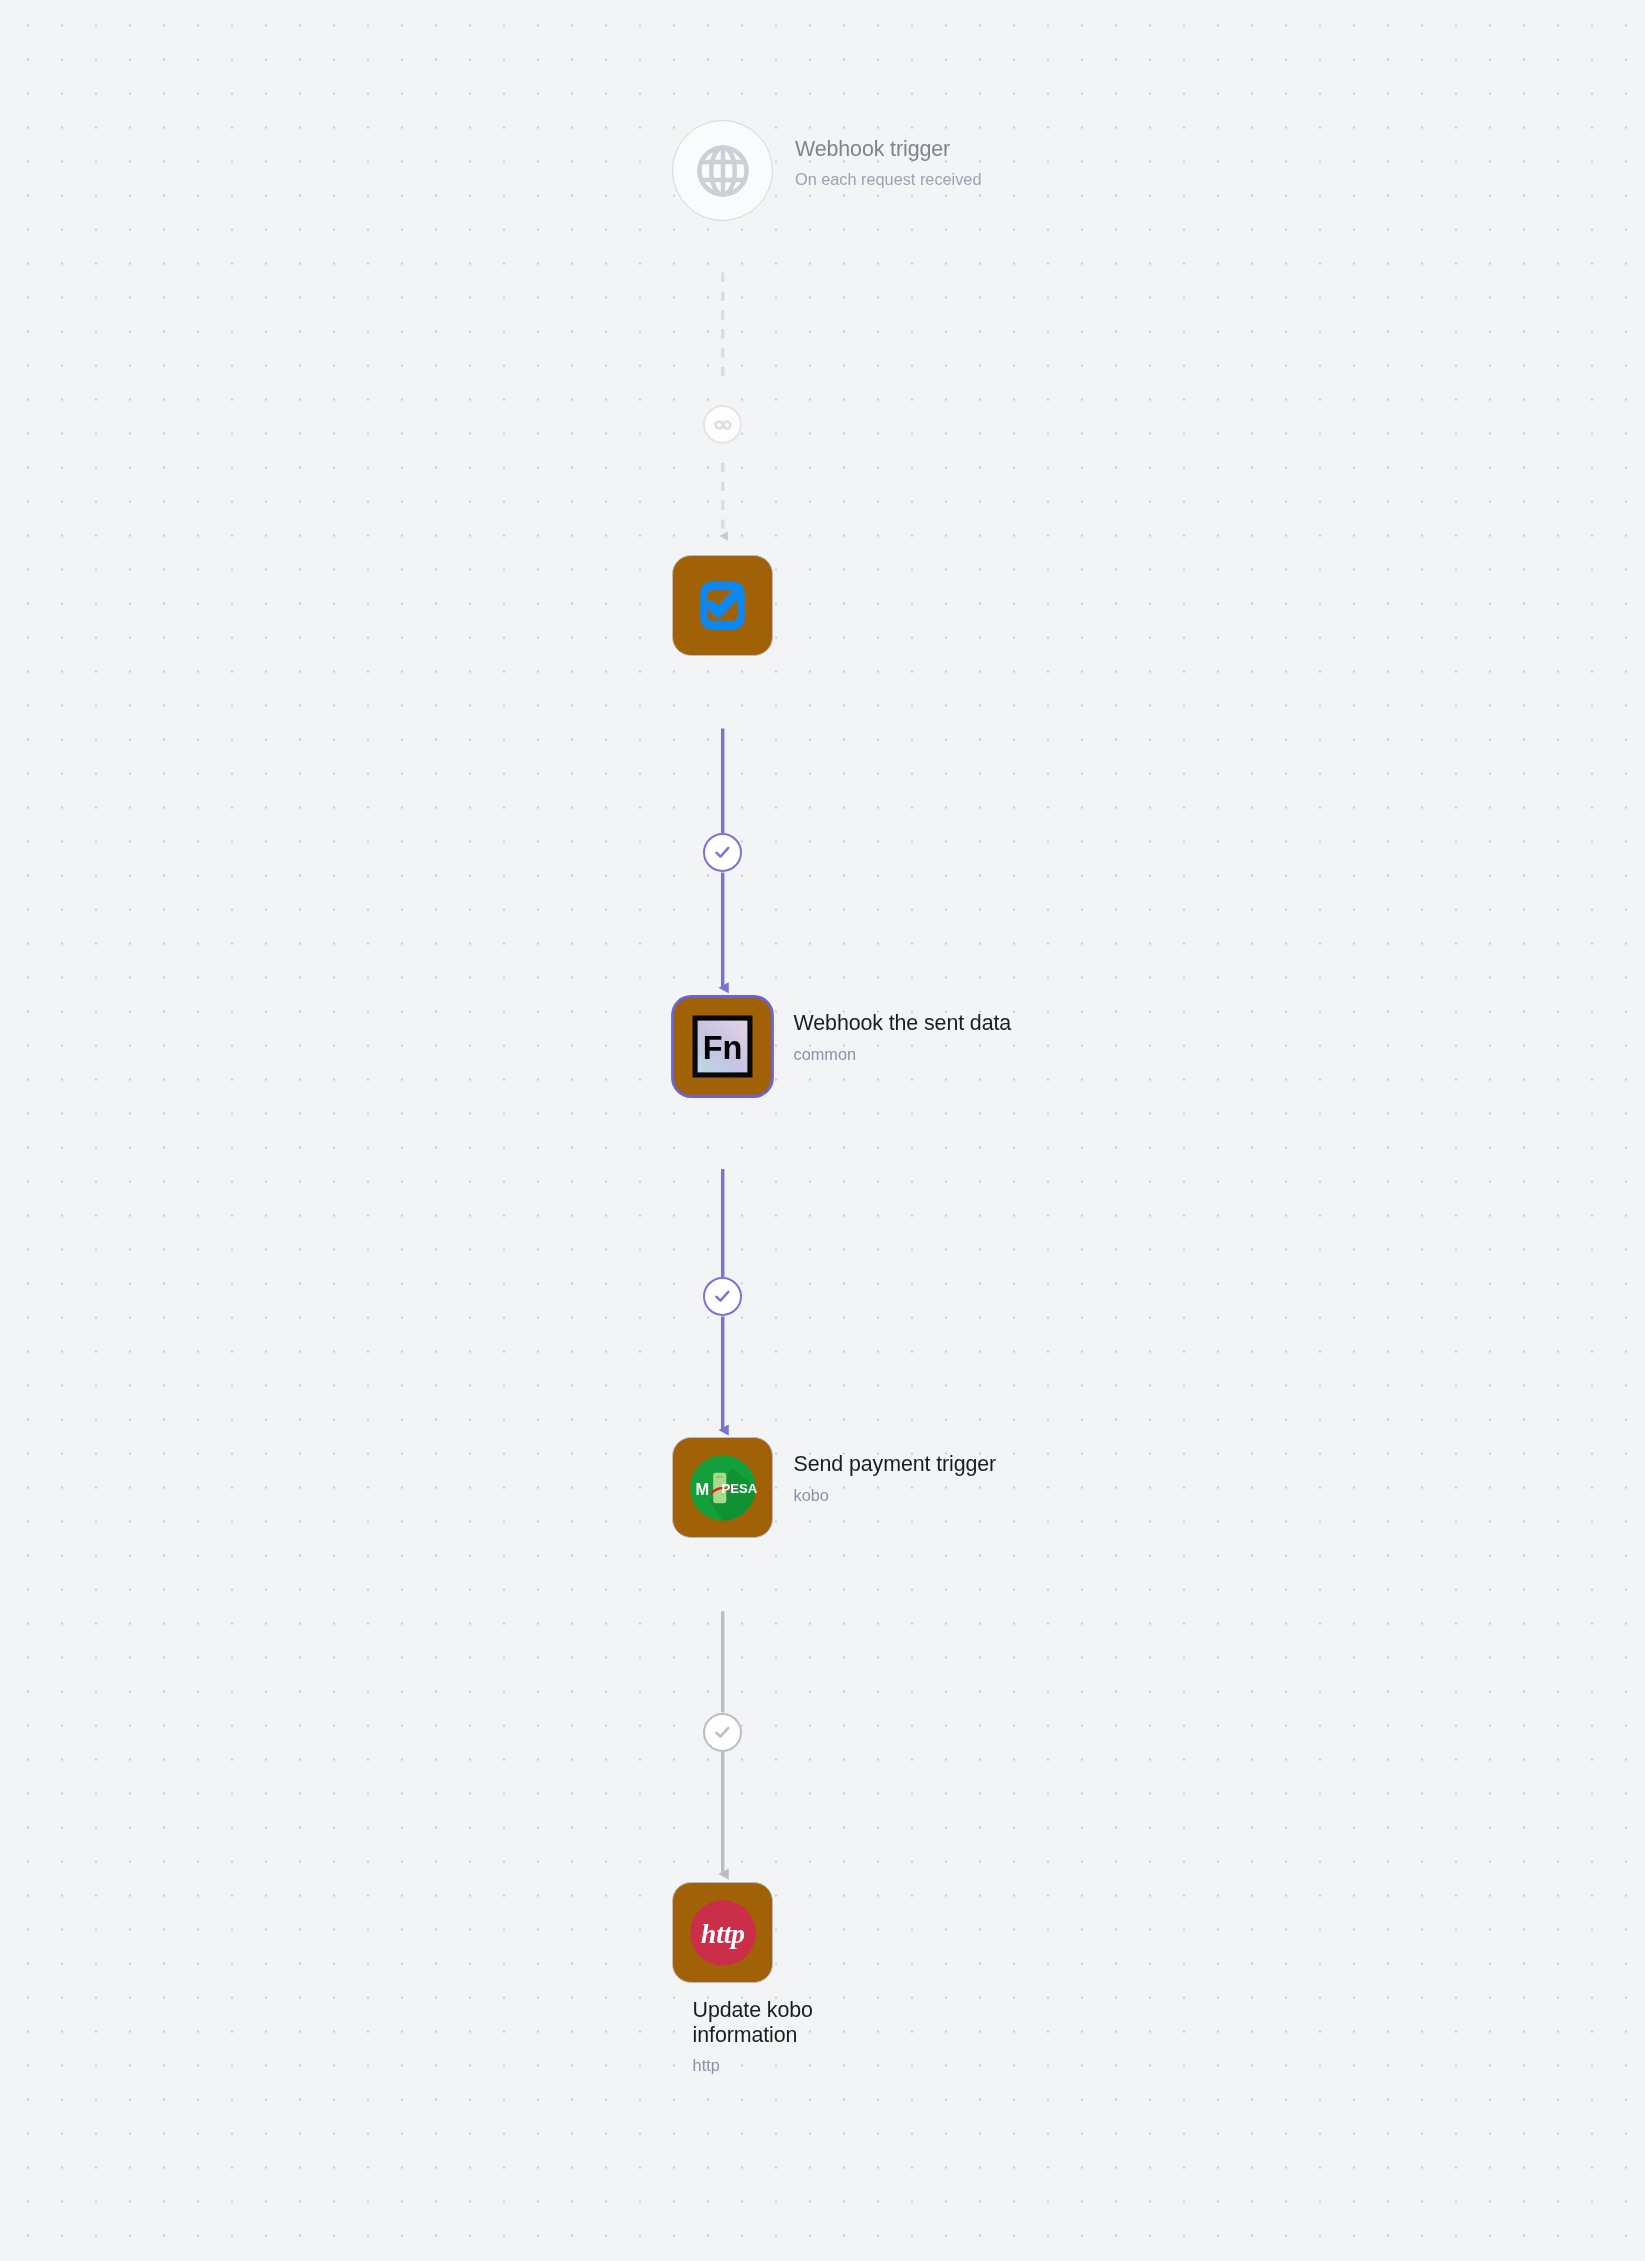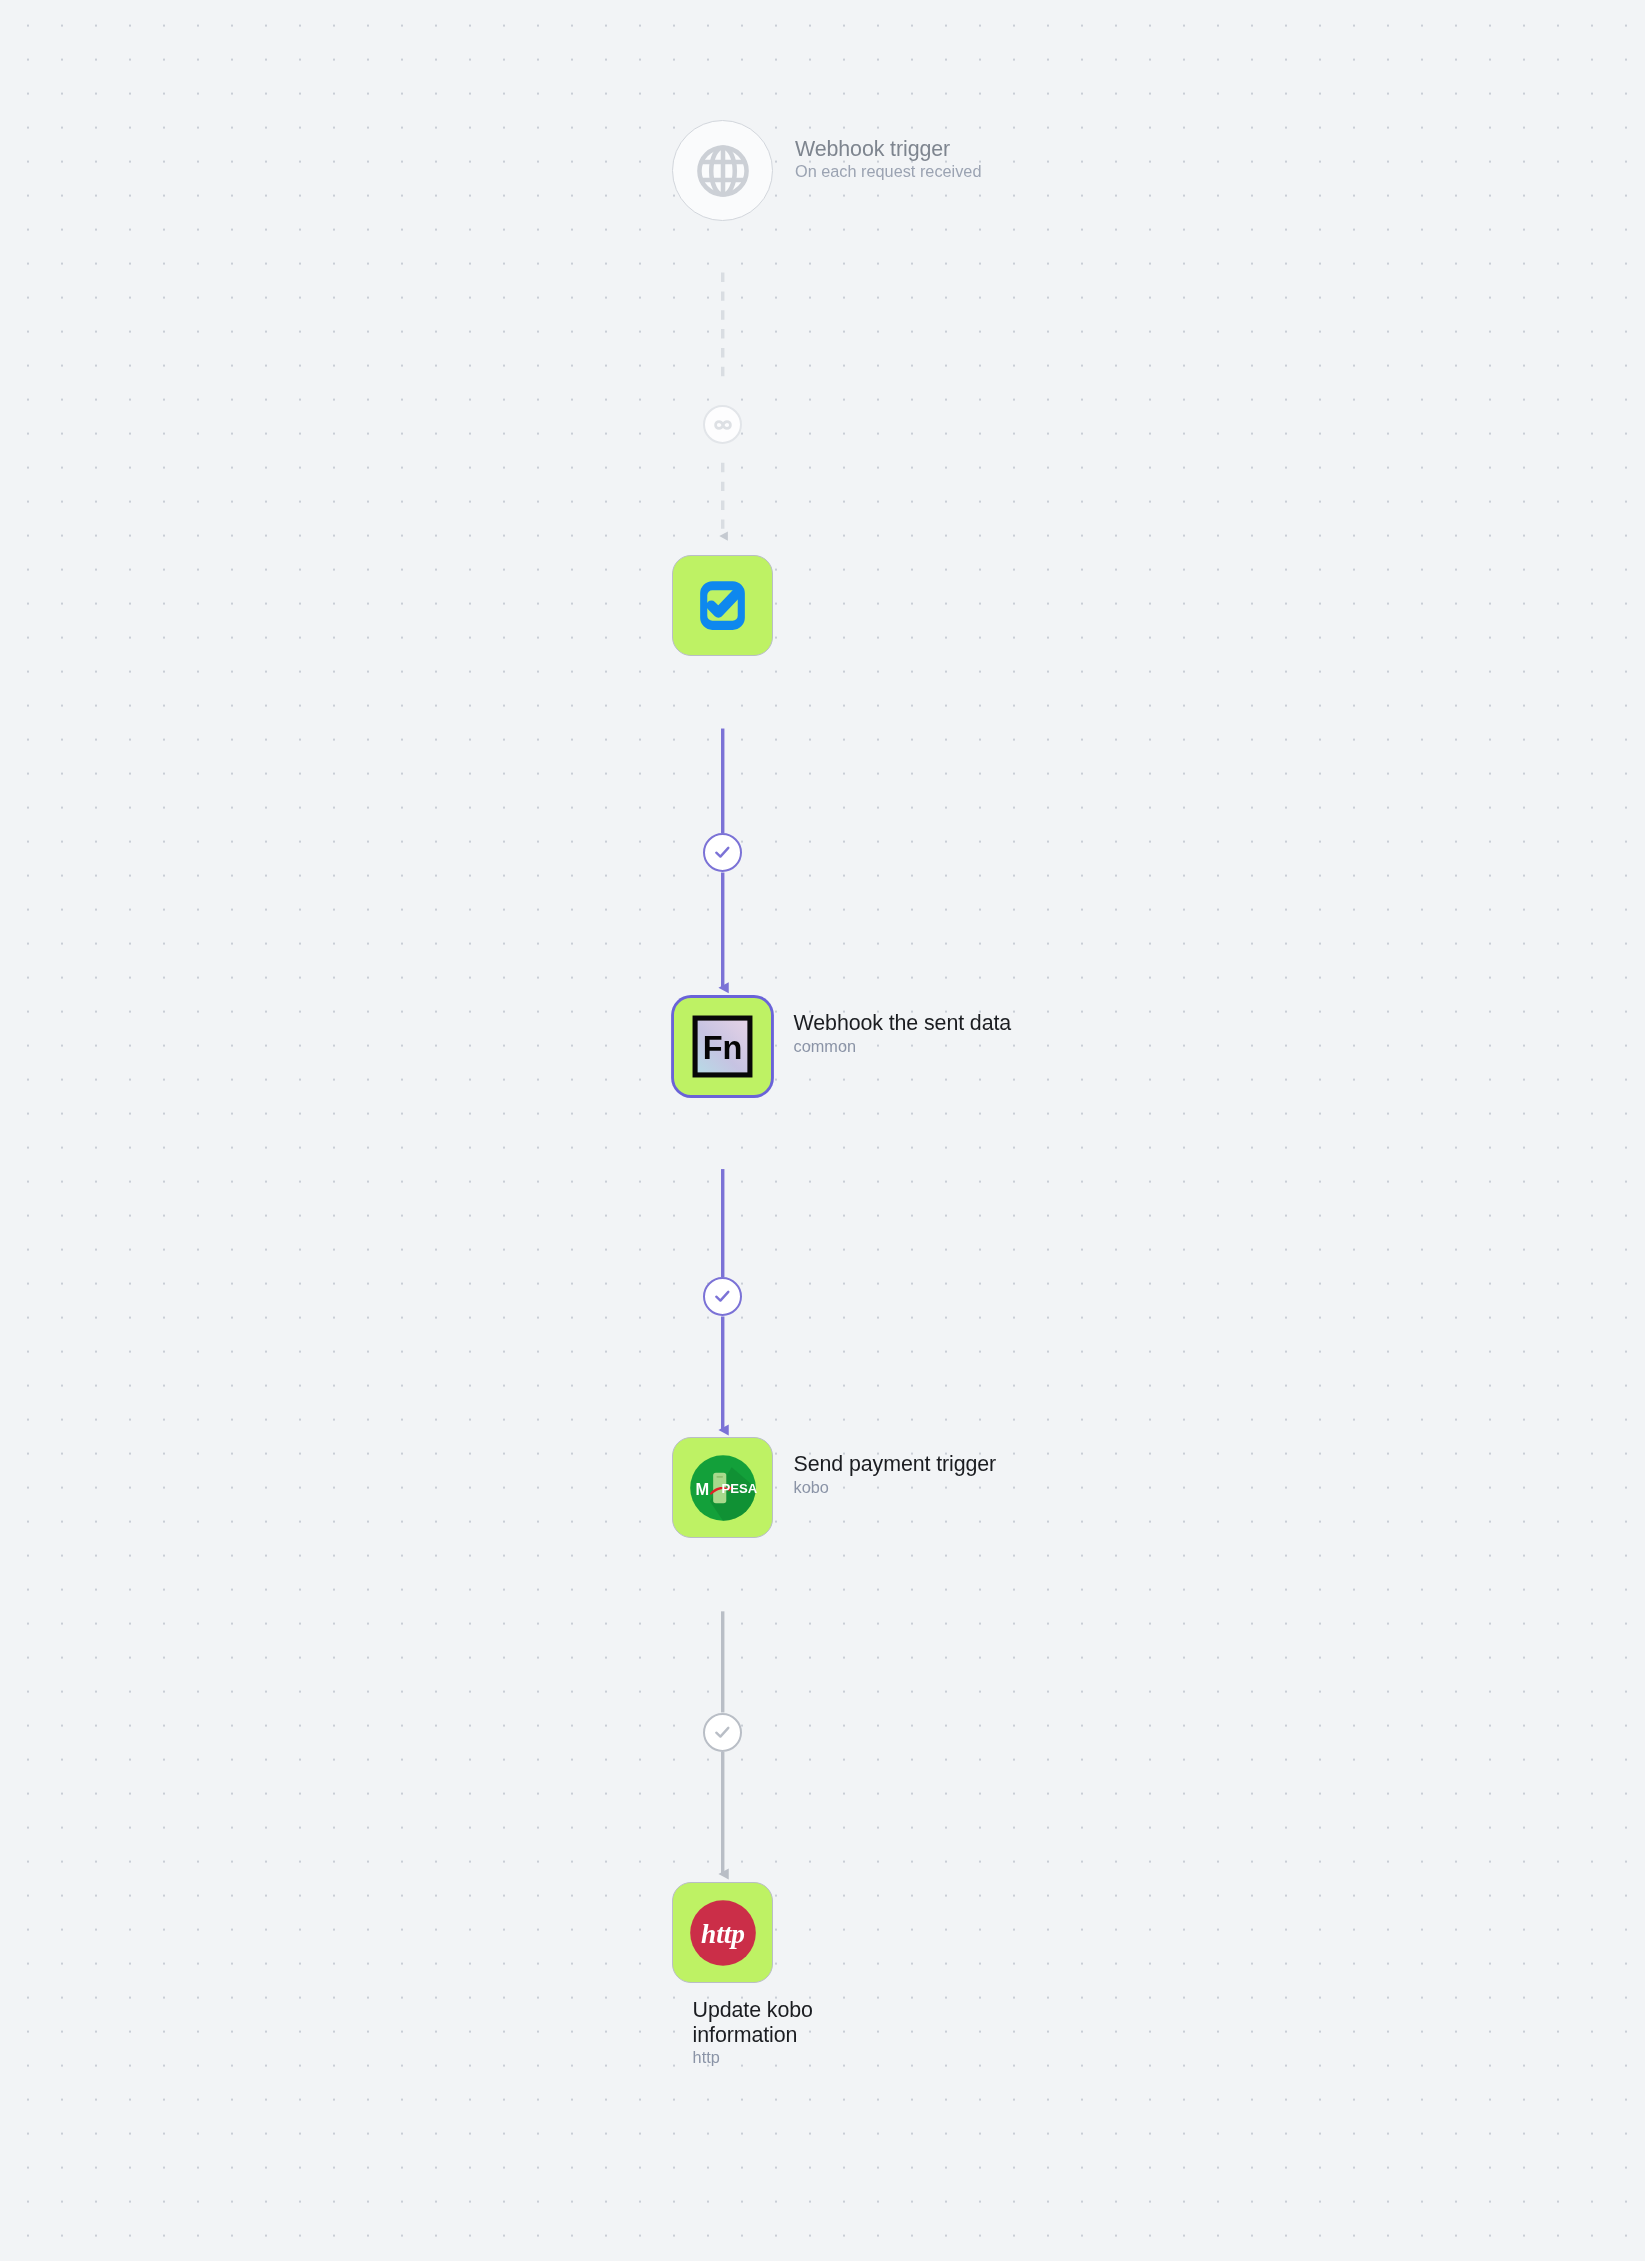--- a/index.html
+++ b/index.html
@@ -54,21 +54,21 @@
     align-items: center;
     justify-content: center;
     flex: 0 0 auto;
   }
 
   
   .node-card {
     width: 101px;
     height: 101px;
     border-radius: 19px;
-    background: #bef264;
+    background: #a16207;
     border: 1.7px solid #b9bec6;
     display: flex;
     align-items: center;
     justify-content: center;
     flex: 0 0 auto;
   }
   .node-card.selected {
     border: 2.6px solid #6a63d8;
     box-shadow: 0 0 0 0.9px #6a63d8;
   }
@@ -86,21 +86,21 @@
     font-weight: 400;
     letter-spacing: -0.1px;
     word-wrap: break-word;
   }
   .node-title.muted { color: #7e858f; }
 
   .node-subtitle {
     font-size: 16.3px;
     line-height: 1.3;
     color: #8a93a6;
-    margin-top: 0;
+    margin-top: 8px;
     font-weight: 400;
   }
   .node-subtitle.plain { color: #9ba3b2; }
 
   .trigger-labels {
     margin-left: 22px;
     padding-top: 17px;
     max-width: 240px;
   }
 

